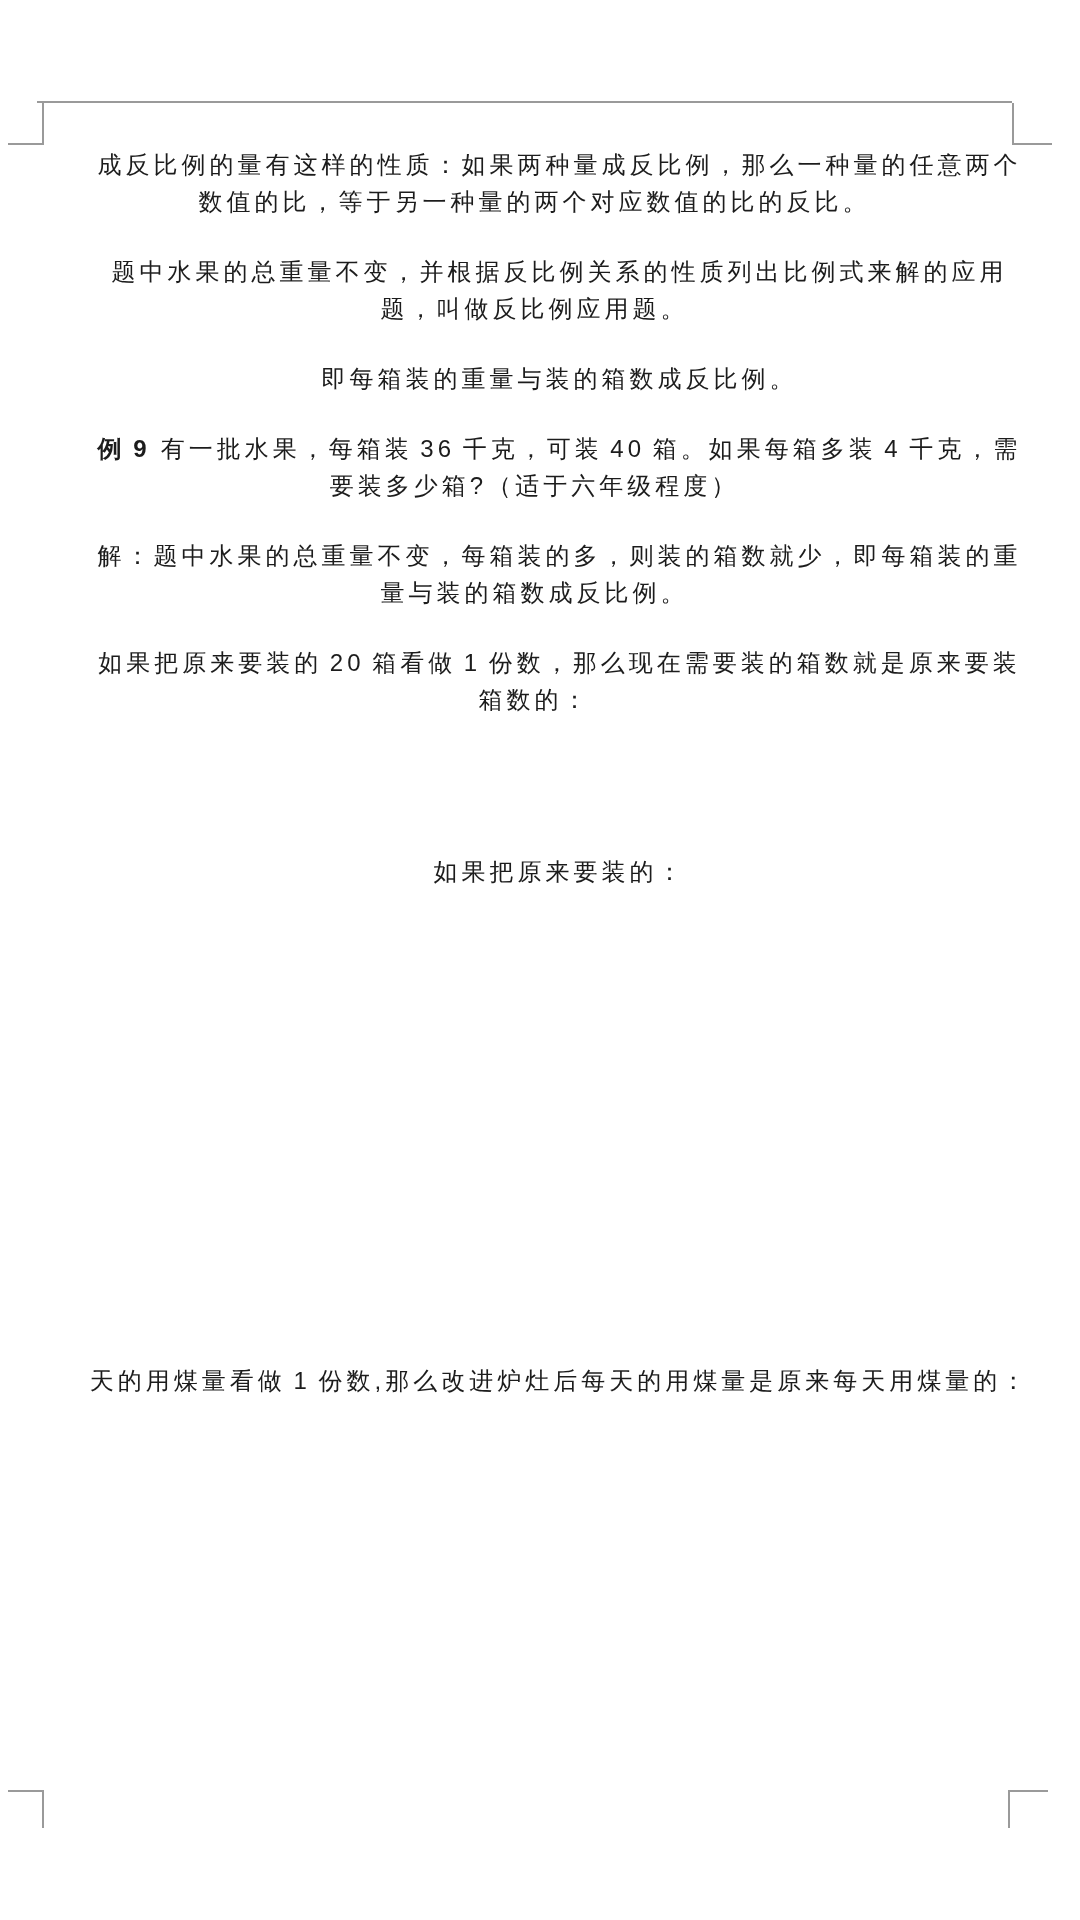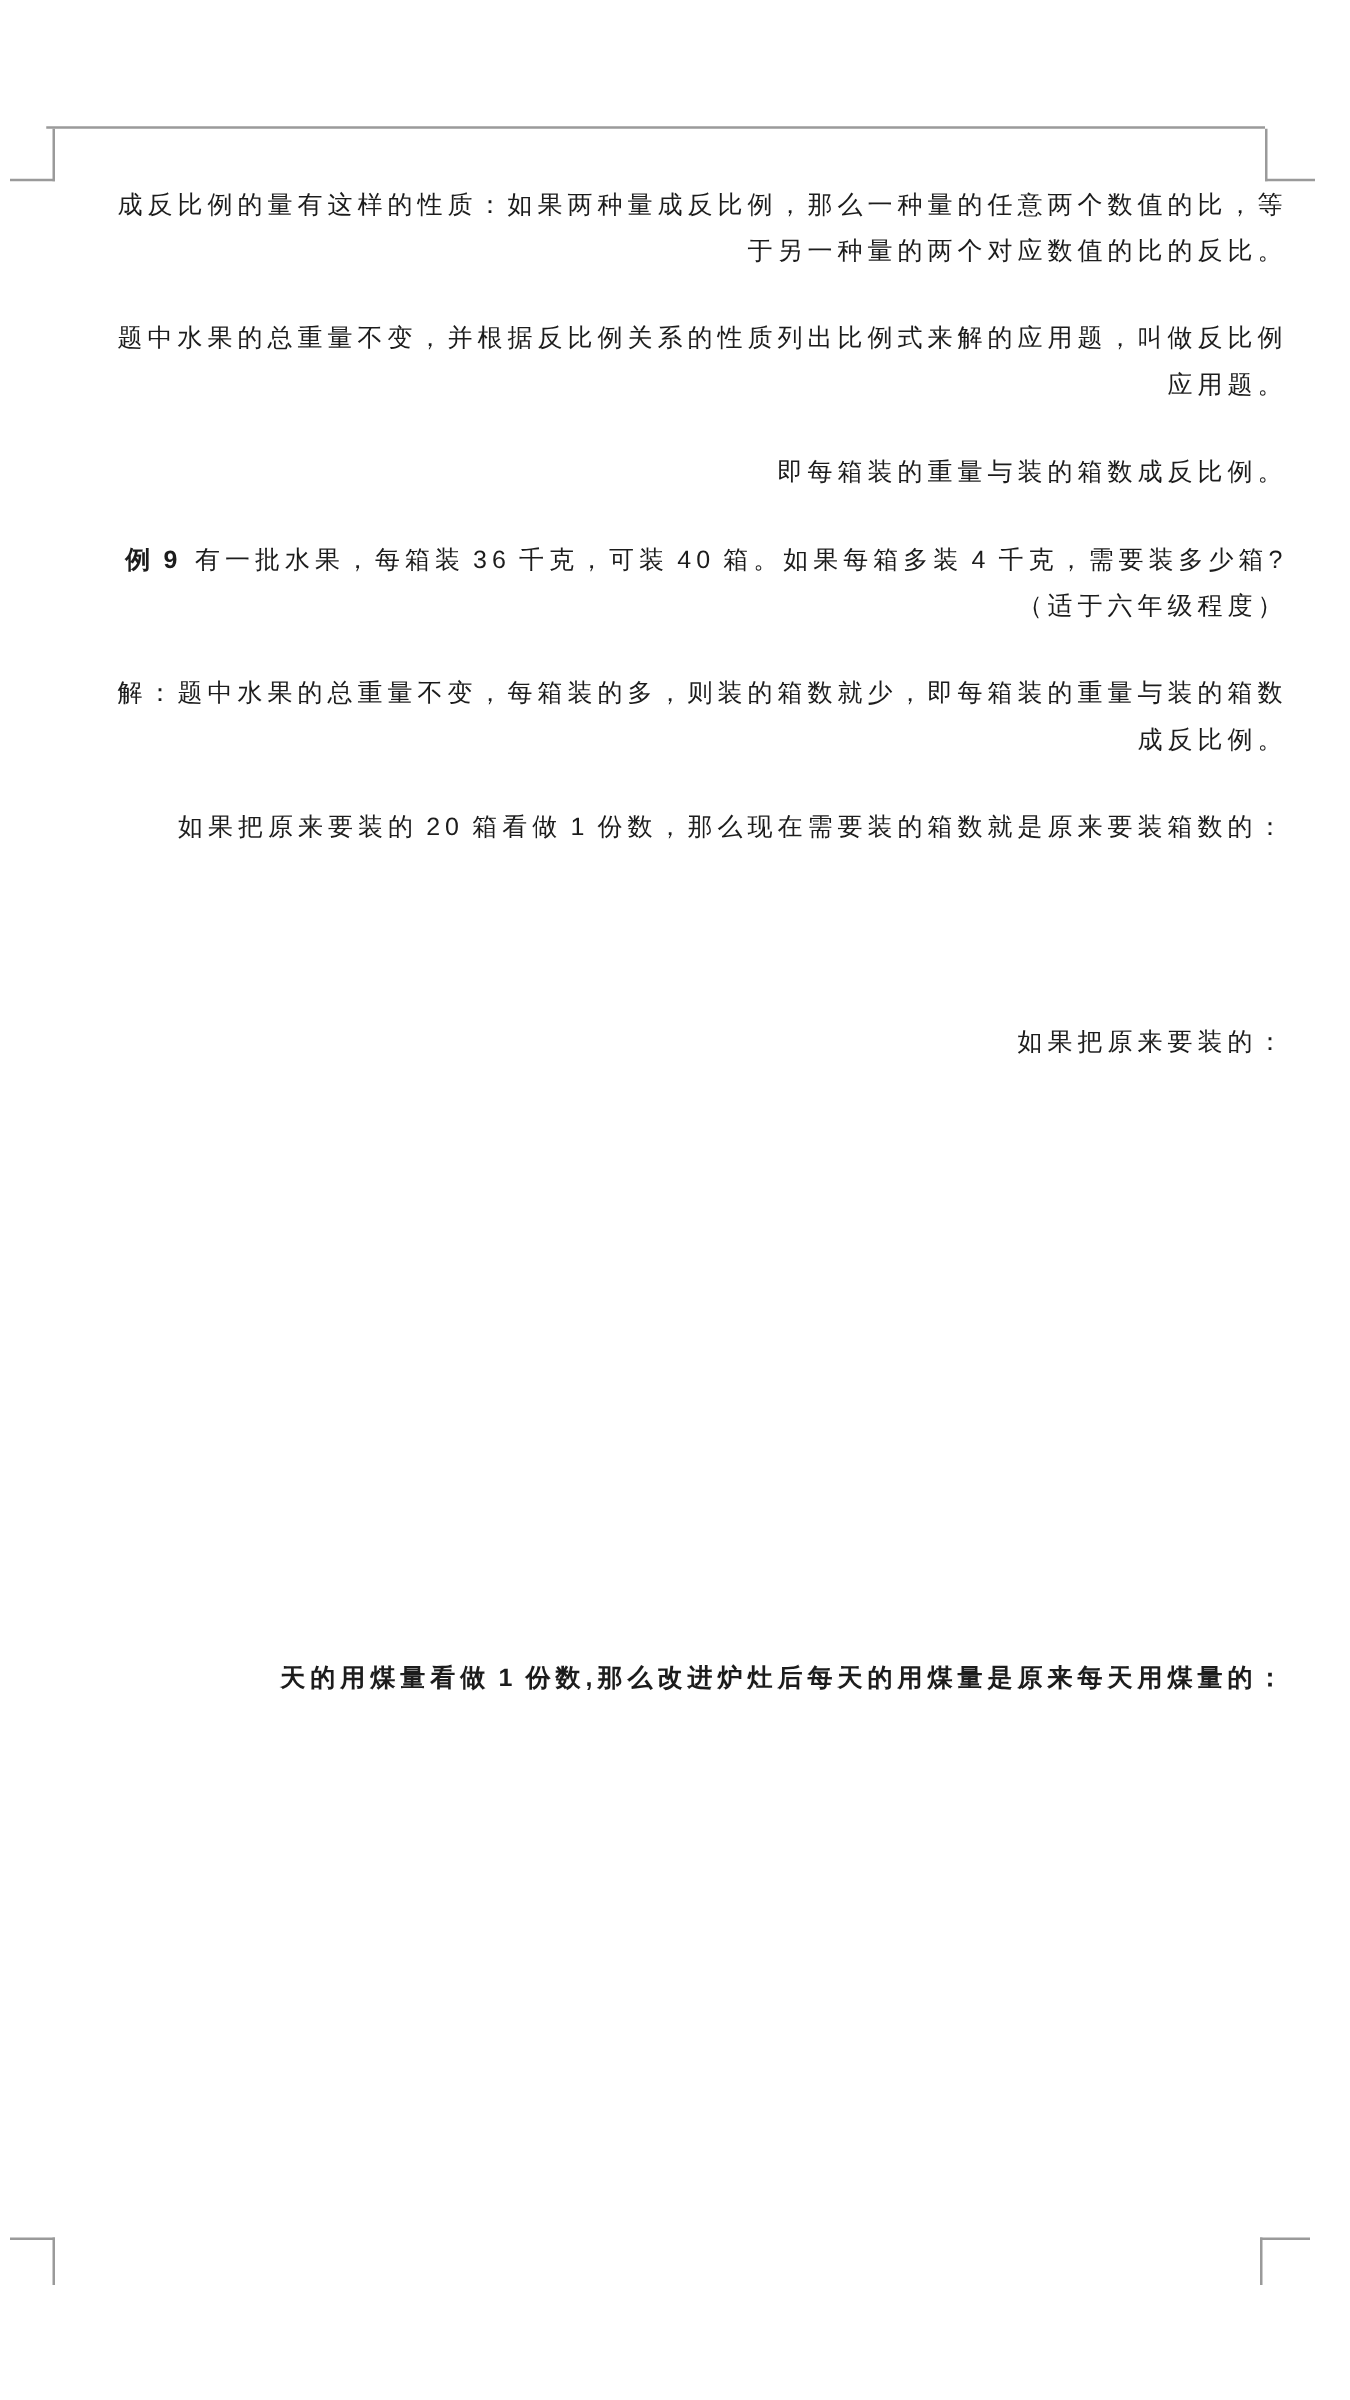--- a/index.html
+++ b/index.html
@@ -37,28 +37,28 @@
   .mark.br { left: 1008px; top: 1790px; border-left: 2px solid #9a9a9a;  border-top: 2px solid #9a9a9a;   width: 38px; height: 36px; }
 
   .content {
     position: absolute;
     left: 39px;
     top: 146px;
     width: 1007px;
   }
   .para {
     margin: 0 16px 33px 0;
-    font-size: 20px;
+    font-size: 24px;
     line-height: 37px;
     letter-spacing: 4px;
     word-spacing: -3px;
     text-indent: 50px;
-    text-align: right;
+    text-align: center;
   }
-  .para.nowrap { white-space: nowrap; font-weight: bold; }
+  .para.nowrap { white-space: nowrap; }
   .example-label {
     font-weight: 700;
     padding-right: 10px;
   }
   .gap { width: 100%; }
   .gap-a { height: 102px; }
   .gap-b { height: 222px; }
   .gap-c { height: 217px; }
   .gap-d { height: 105px; }
 </style>

